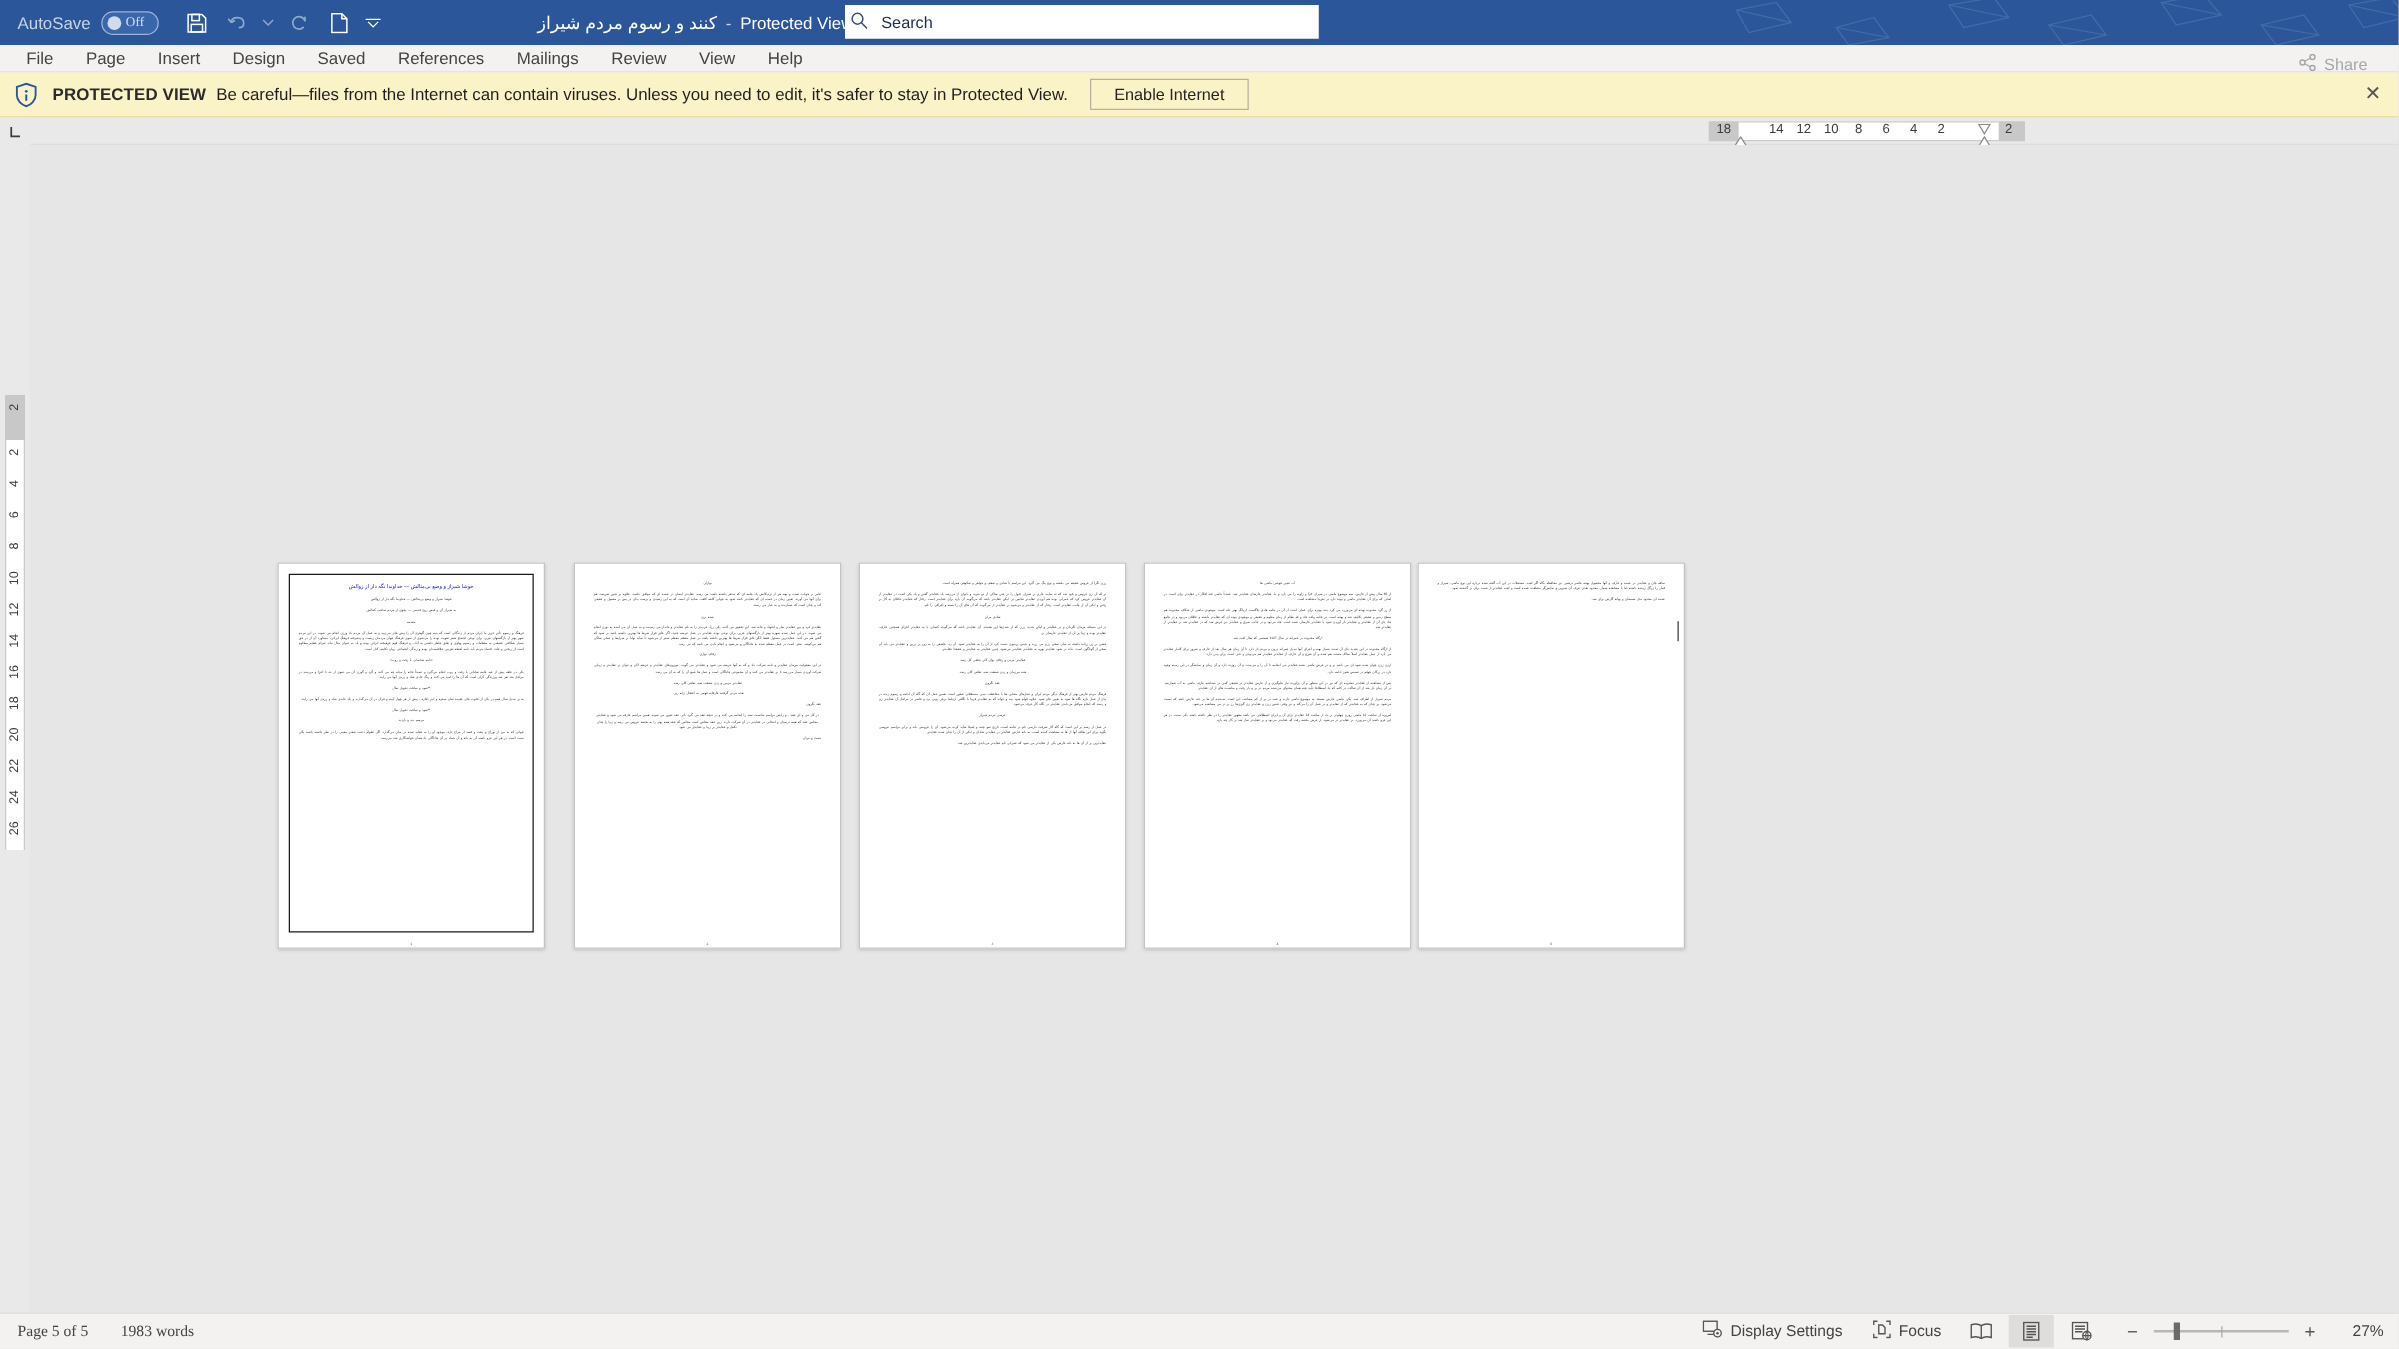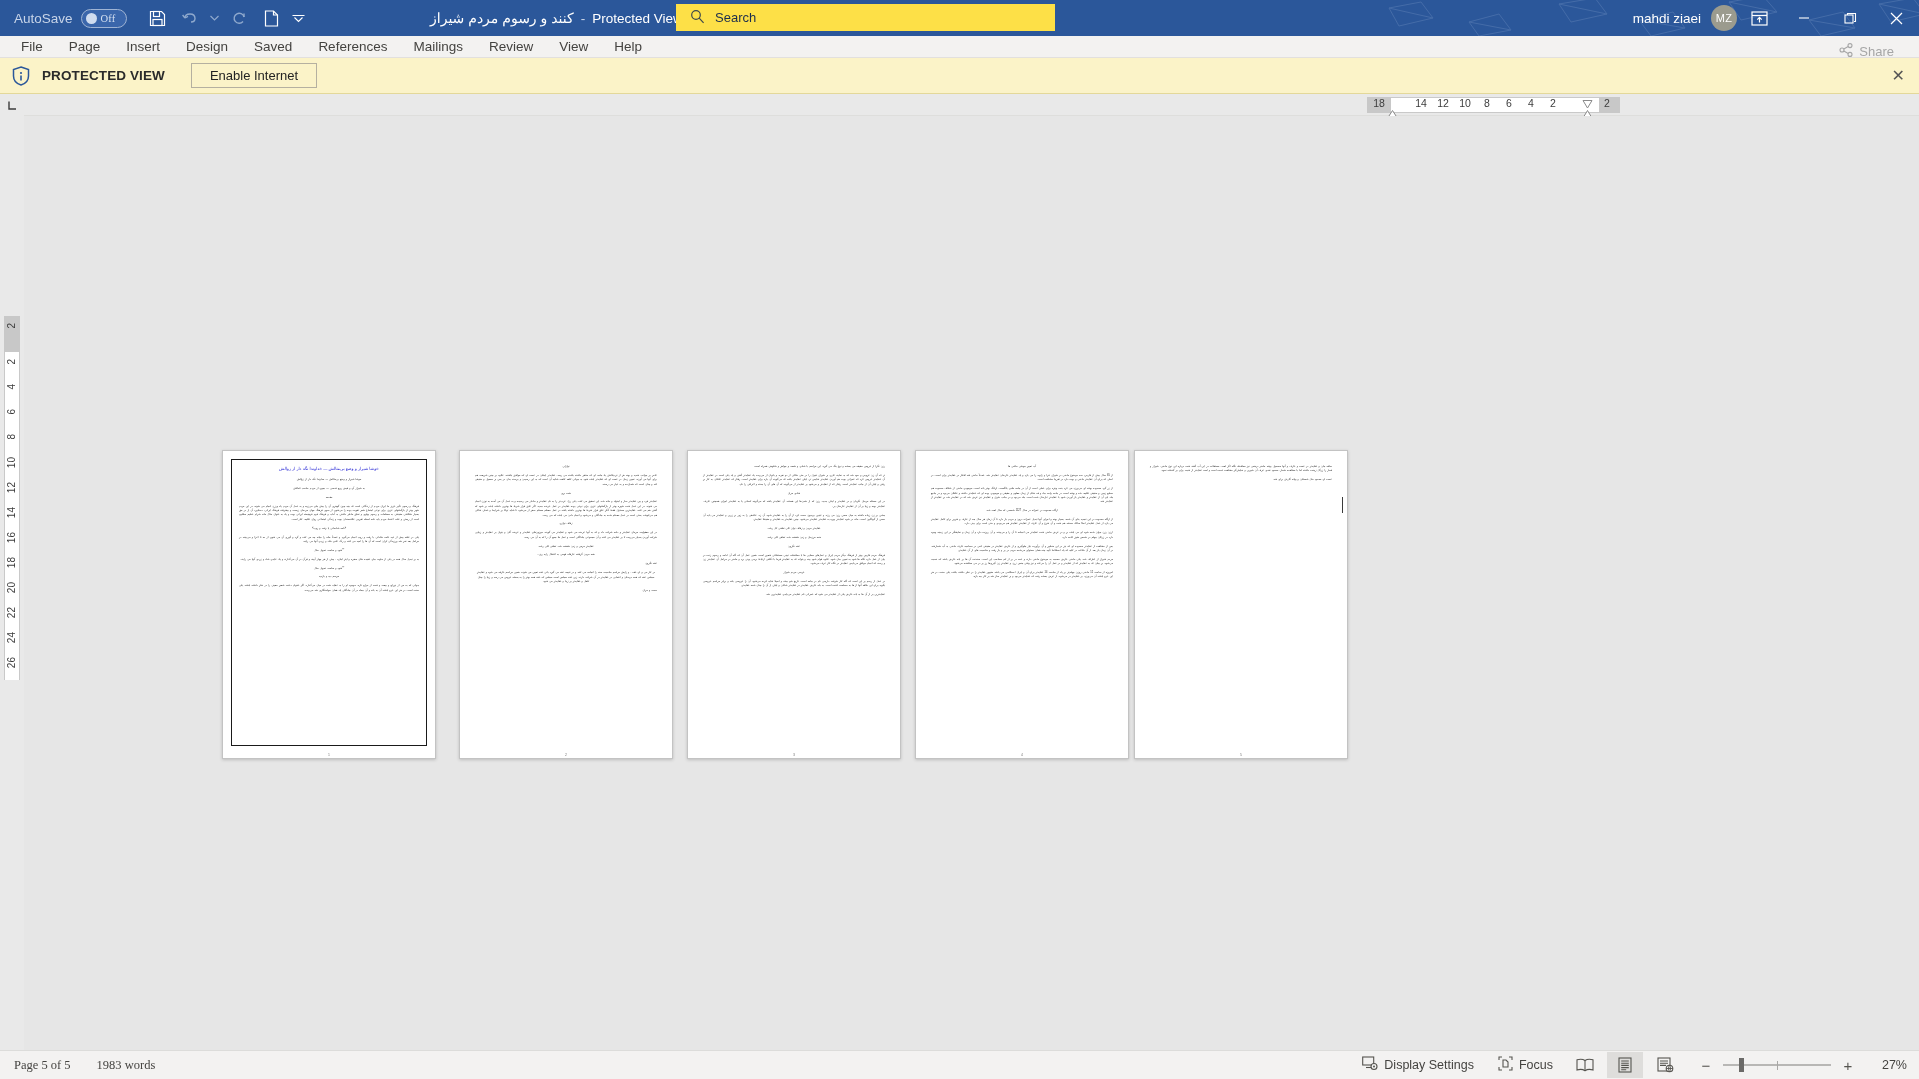--- a/index.html
+++ b/index.html
@@ -70,23 +70,23 @@
   .sep { color: #cfd9ea; }
   .savedpc { display: flex; align-items: center; gap: 6px; }
   .tiny-caret {
     width: 0; height: 0; border-left: 4px solid transparent;
     border-right: 4px solid transparent; border-top: 4px solid #dbe4f2;
   }
 
   .searchbox {
     position: absolute; left: 676px; top: 4px;
     width: 379px; height: 27px;
-    background: #fde047;
+    background: #ffffff;
     display: flex; align-items: center; gap: 10px;
-    padding-left: 14px;
+    padding-left: 4px;
     color: #1b2d4d; font-size: 13px;
   }
   .searchbox .sq { opacity: .85; }
 
   .titlebar-right {
     position: absolute; right: 0; top: 0;
     height: 36px; display: flex; align-items: center;
   }
   .account-name { font-size: 13.5px; color: #fff; margin-right: 10px; }
   .avatar {
@@ -361,47 +361,20 @@
   <div class="searchbox">
     <span class="sq">
       <svg width="15" height="15" viewBox="0 0 15 15">
           <circle cx="6" cy="6" r="4.3" fill="none" stroke="#1b2d4d" stroke-width="1.2"></circle>
           <path d="M9.2 9.2 L13.6 13.8" stroke="#1b2d4d" stroke-width="1.2"></path>
         </svg>
     </span>
     <span>Search</span>
   </div>
 
-  <div class="titlebar-right">
-    <span class="account-name">mahdi ziaei</span>
-    <span class="avatar">MZ</span>
-    <div class="ribbon-opts">
-      <svg width="17" height="15" viewBox="0 0 17 15">
-          <rect x="1" y="1" width="15" height="13" fill="none" stroke="#fff" stroke-width="1.2"></rect>
-          <path d="M1 4.5h15" stroke="#fff" stroke-width="1.2"></path>
-          <path d="M8.5 11.5 V6.5 M6.3 8.6 L8.5 6.4 L10.7 8.6" fill="none" stroke="#fff" stroke-width="1.2"></path>
-        </svg>
-    </div>
-    <div class="wincontrol">
-      <svg width="12" height="12" viewBox="0 0 12 12">
-          <path d="M1 6h10" stroke="#fff" stroke-width="1.1"></path>
-        </svg>
-    </div>
-    <div class="wincontrol">
-      <svg width="13" height="13" viewBox="0 0 13 13">
-          <rect x="1" y="3" width="8" height="8" fill="none" stroke="#fff" stroke-width="1.1"></rect>
-          <path d="M3.5 3V1.5h8V9.5H10" fill="none" stroke="#fff" stroke-width="1.1"></path>
-        </svg>
-    </div>
-    <div class="wincontrol close">
-      <svg width="13" height="13" viewBox="0 0 13 13">
-          <path d="M1 1 L12 12 M12 1 L1 12" stroke="#fff" stroke-width="1.2"></path>
-        </svg>
-    </div>
-  </div>
 </div>
 
 <div class="ribbonbar">
   <div class="tabs">
     <div class="tab">File</div>
     <div class="tab">Page</div>
     <div class="tab">Insert</div>
     <div class="tab">Design</div>
     <div class="tab">Saved</div>
     <div class="tab">References</div>
@@ -425,20 +398,21 @@
 
 <div class="pvbanner">
   <span class="pv-icon">
     <svg width="18" height="20" viewBox="0 0 18 20">
         <path d="M9 1 L16.5 3.5 V10 C16.5 14.5 13 17.8 9 19 C5 17.8 1.5 14.5 1.5 10 V3.5 Z" fill="none" stroke="#2b579a" stroke-width="1.5"></path>
         <circle cx="9" cy="7" r="1.1" fill="#2b579a"></circle>
         <path d="M9 9.5 V14.5" stroke="#2b579a" stroke-width="1.6"></path>
       </svg>
   </span>
   <span class="pv-strong">PROTECTED VIEW</span>
+  <span class="pv-msg">Be careful—files from the Internet can contain viruses. Unless you need to edit, it's safer to stay in Protected View.</span>
   <button class="enable-btn">Enable Internet</button>
   <span class="pv-close">✕</span>
 </div>
 
 <div class="ruler-row">
   <div class="corner-btn">
     <svg width="11" height="11" viewBox="0 0 11 11">
         <path d="M2 1.5 V9 H9" fill="none" stroke="#3c3c3c" stroke-width="1.4"></path>
       </svg>
   </div>

